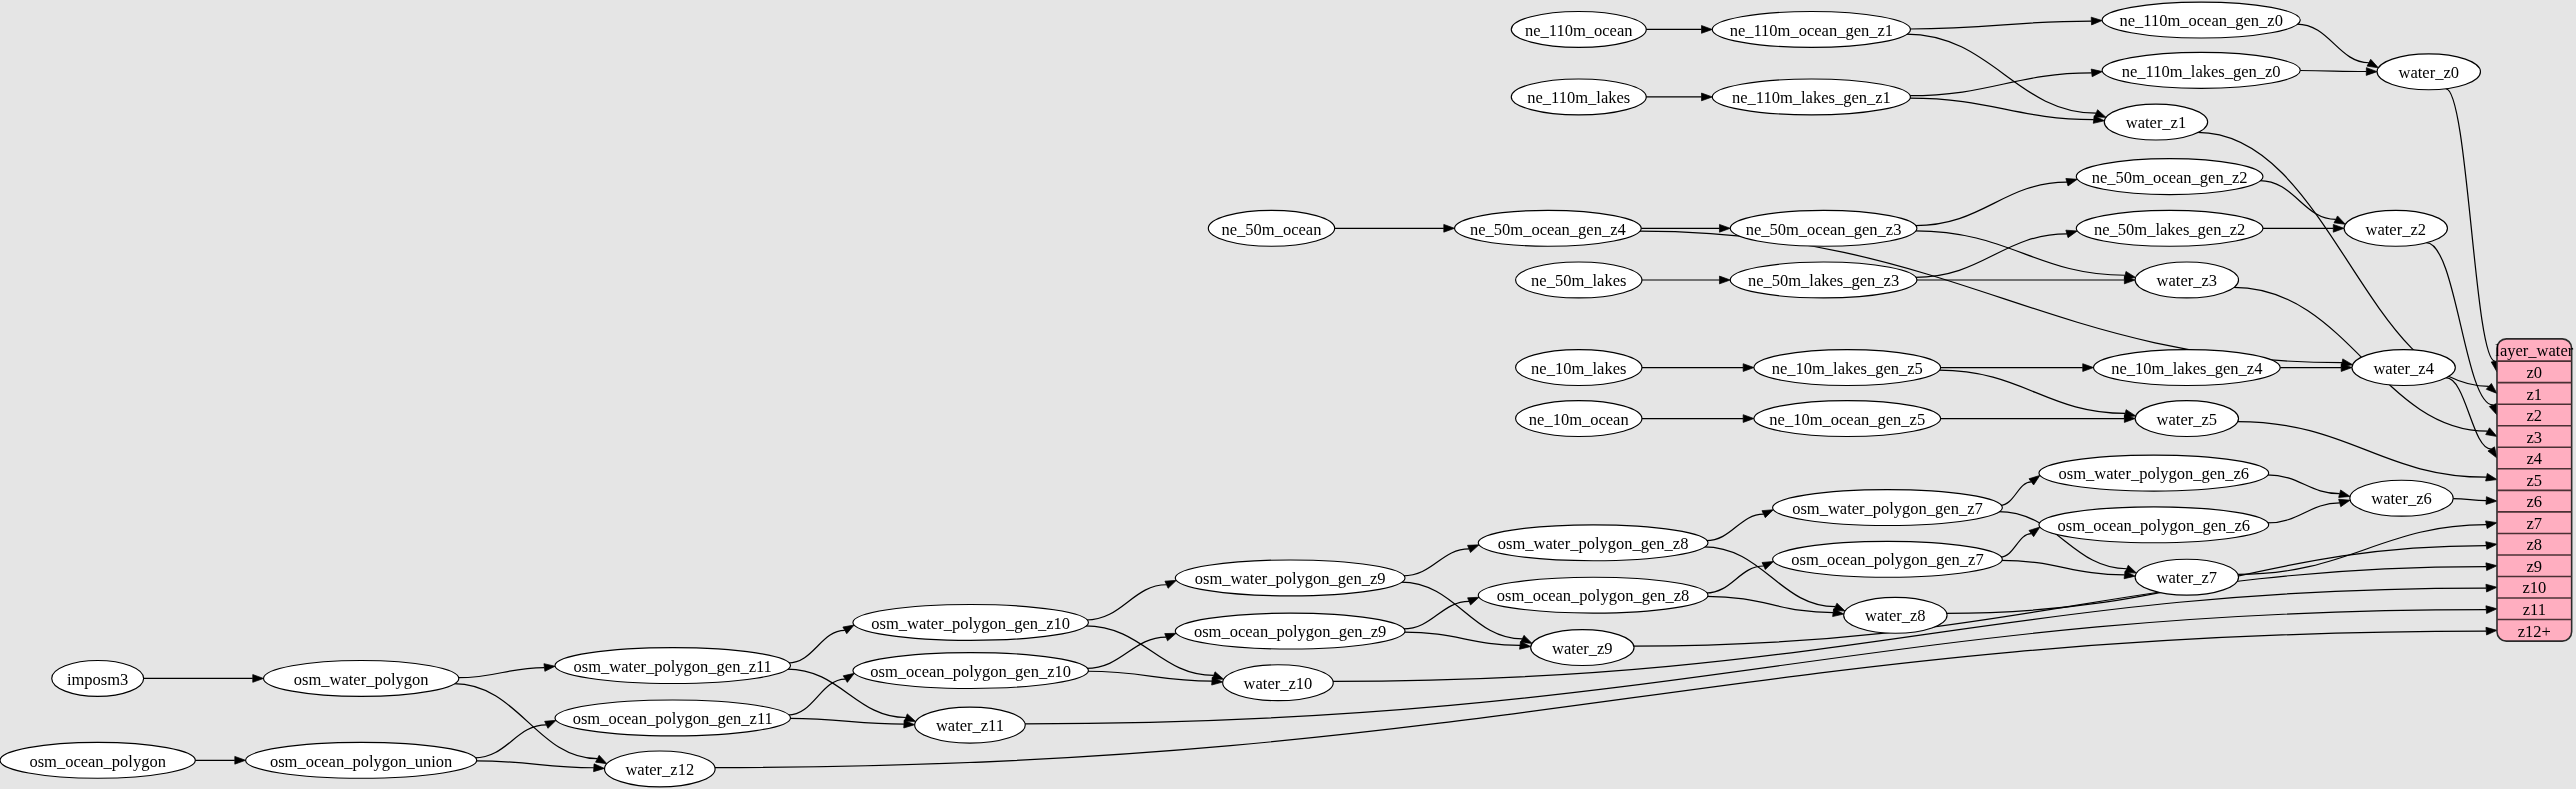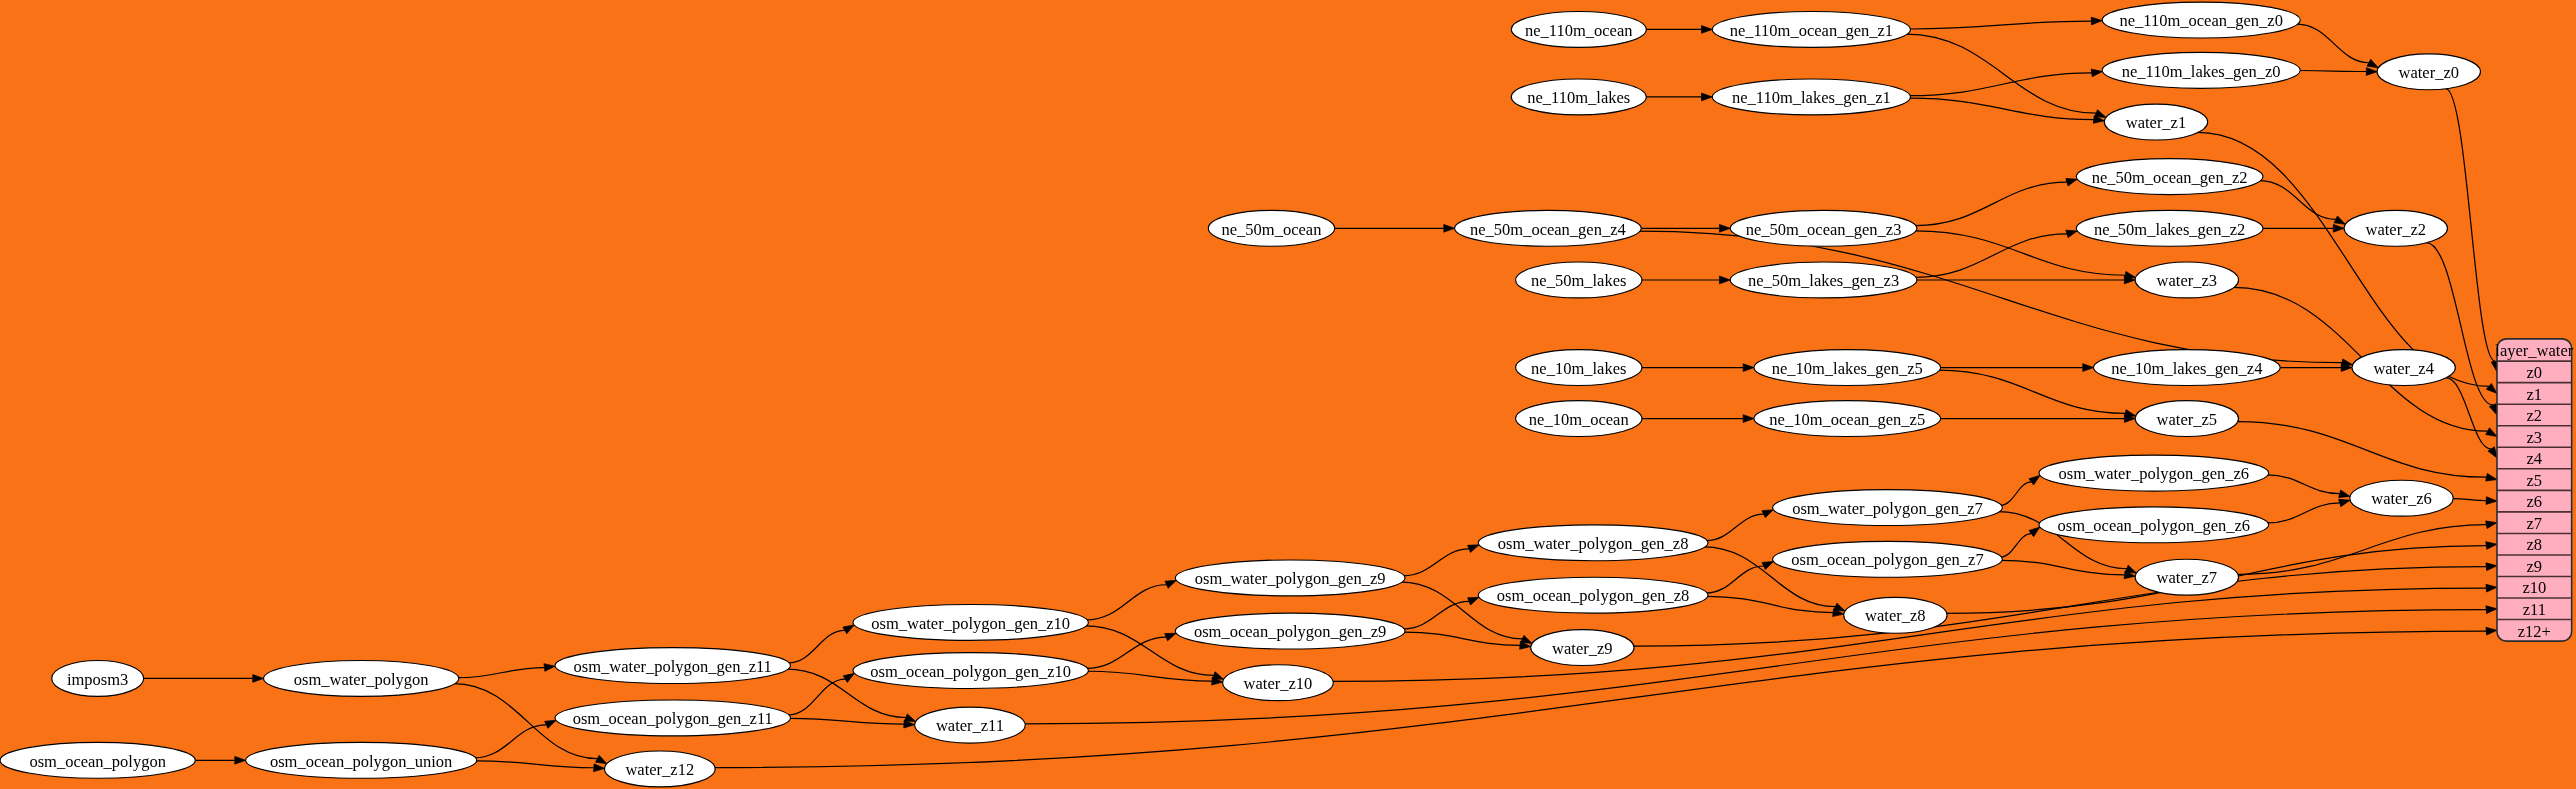--- a/index.html
+++ b/index.html
@@ -7,21 +7,21 @@
     padding: 0;
     background: #ffffff;
   }
   body {
     font-family: "Liberation Serif", "DejaVu Serif", serif;
   }
   #canvas-wrap {
     position: relative;
     width: 2576px;
     height: 789px;
-    background: #f97316;
+    background: #e5e5e5;
     overflow: hidden;
   }
   svg#graph {
     position: absolute;
     left: 0;
     top: 0;
     width: 2576px;
     height: 789px;
     display: block;
   }

